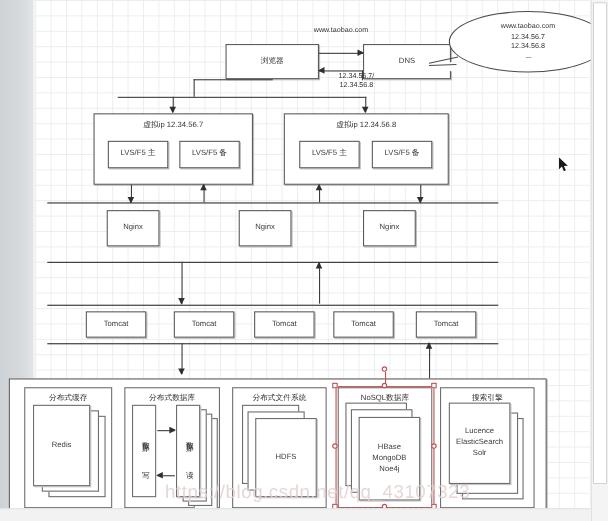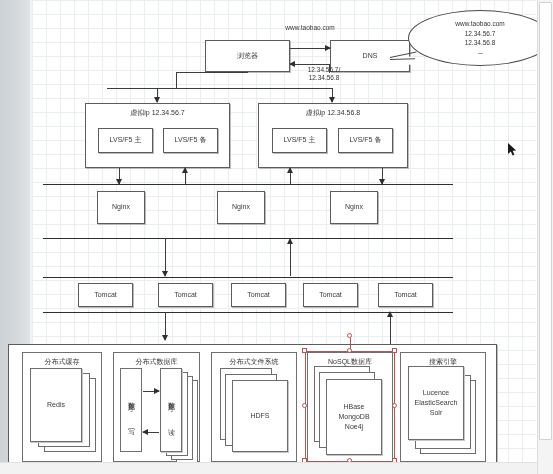--- a/index.html
+++ b/index.html
@@ -293,20 +293,21 @@
   <div class="stack" style="left:408px;top:366px;width:74px;height:90px;">
     <div class="sheet" style="left:12px;top:14px;width:56px;height:74px;"></div>
     <div class="sheet" style="left:7px;top:9px;width:56px;height:74px;"></div>
     <div class="sheet front" style="left:0px;top:0px;width:56px;height:74px;white-space:pre-line;">
       <span>Lucence
 ElasticSearch
 Solr</span>
     </div>
   </div>
 
+  <div class="watermark">https://blog.csdn.net/qq_43107323</div>
 
   <div class="right-rail"></div>
   <div class="right-scroll-thumb"></div>
   <div class="bottom-rail"></div>
 
   <svg class="cursor" viewBox="0 0 10 14">
     <polygon points="0,0 0,11 2.8,8.4 4.6,12.6 6.4,11.8 4.7,7.8 8.2,7.6" fill="#1a1a1a"></polygon>
   </svg>
 
 </div>

